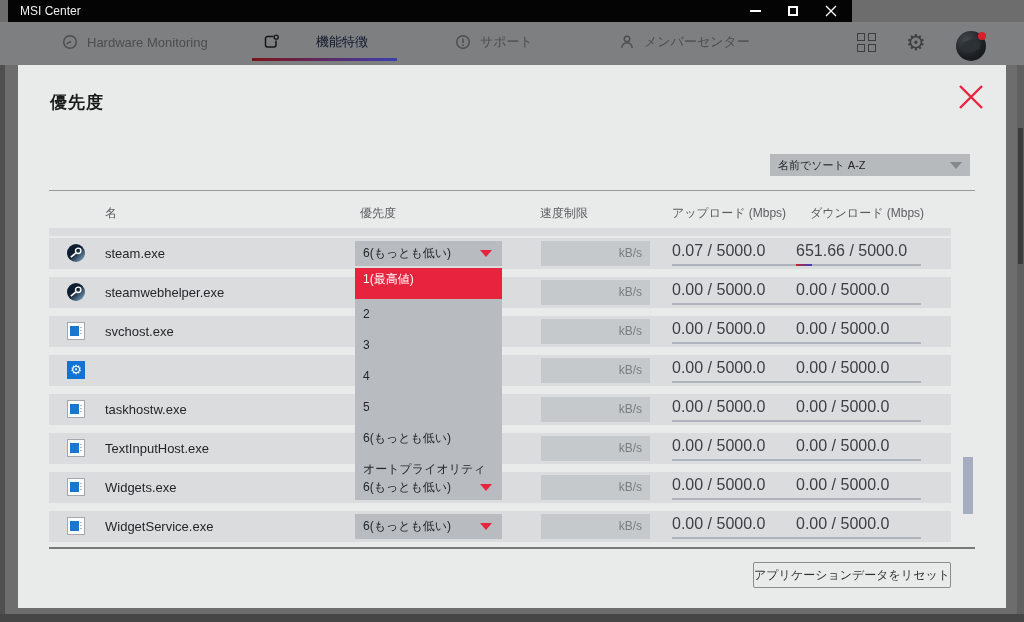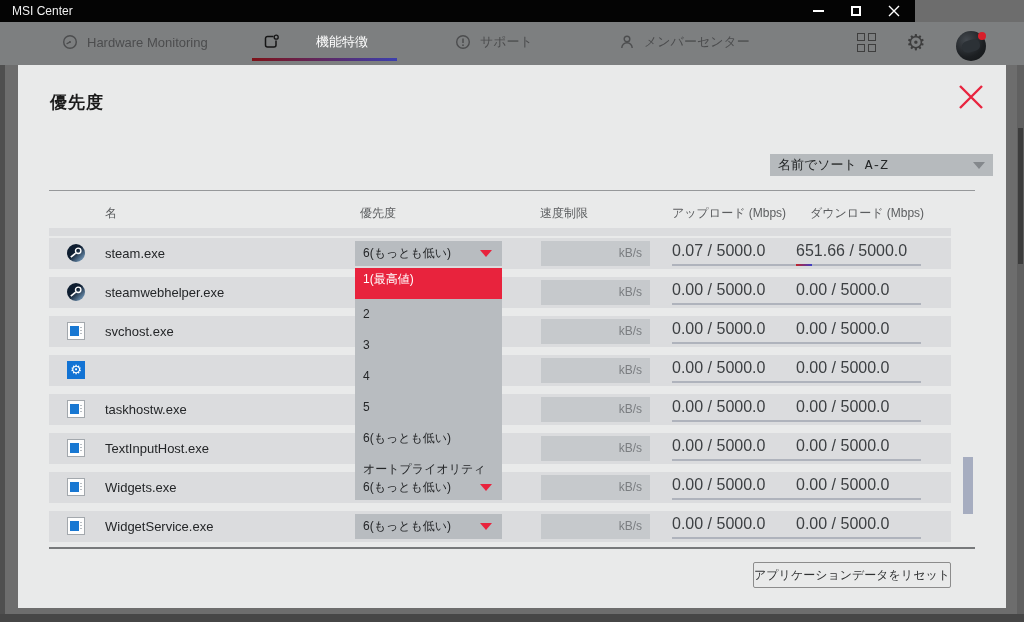--- a/index.html
+++ b/index.html
@@ -1,30 +1,30 @@
 <!DOCTYPE html>
 <html><head>
 <meta charset="utf-8">
 <style>
   * { margin:0; padding:0; box-sizing:border-box; }
   html,body { width:1024px; height:622px; overflow:hidden; }
   body { font-family:"Liberation Sans","DejaVu Sans",sans-serif; background:#6d6d6d; position:relative; }
 
   
-  .titlebar { position:absolute; left:0; top:0; width:915px; height:22px; background:#040404; }
+  .titlebar { position:absolute; left:8px; top:0; width:844px; height:22px; background:#040404; }
   .titlebar .title { position:absolute; left:12px; top:4px; font-size:12px; color:#f0f0f0; }
   .winctl { position:absolute; top:0; height:22px; width:34px; display:flex; align-items:center; justify-content:center; }
   .ctl-min { right:80px; } .ctl-max { right:42px; } .ctl-close { right:4px; }
   .glyph-min { width:11px; height:2px; background:#fff; }
   .glyph-max { width:10px; height:10px; border:2px solid #fff; }
 
   
   .navbar { position:absolute; left:0; top:22px; width:1024px; height:43px; background:#7d7f80; }
   .tab { position:absolute; top:0; height:40px; display:flex; align-items:center; gap:9px; font-size:13px; color:#4c4d4e; cursor:default; }
-  .tab.active { color:#ffffff;gap:36px; }
+  .tab.active { color:#0f172a;gap:36px; }
   .tab-hwmon { left:62px; } .tab-features { left:263px; } .tab-support { left:455px; } .tab-member { left:619px; }
   .tab-underline { position:absolute; left:252px; top:36px; width:145px; height:3px;
       background:linear-gradient(90deg,#7e1218,#3c3fae); }
   .nav-grid { position:absolute; left:857px; top:11px; width:20px; height:20px; display:grid;
       grid-template-columns:8px 8px; grid-template-rows:8px 8px; gap:3px; }
   .nav-grid span { border:1.5px solid #3e3e3e; }
   .nav-gear { position:absolute; left:906px; top:6px; font-size:22px; color:#3e3e3e; line-height:30px; }
   .avatar { position:absolute; left:956px; top:9px; width:30px; height:30px; border-radius:50%;
       background:radial-gradient(circle at 35% 30%, #43484e 0%, #1c1f22 60%, #121416 100%); }
   .avatar::before { content:''; position:absolute; right:0px; top:1px; width:8px; height:8px; border-radius:50%; background:#d81f2a; }
@@ -39,22 +39,22 @@
   
   .modal { position:absolute; left:18px; top:65px; width:988px; height:543px; background:#e9eaea; }
   .close-x { position:absolute; right:21px; top:18px; width:28px; height:28px; cursor:pointer; }
   .page-title { position:absolute; left:32px; top:26px; font-size:17px; font-weight:600; color:#1b1b1b; letter-spacing:1px; }
 
   .btn { border:1px solid #8c8c8c; background:transparent; color:#303233; font-size:12px;
       font-family:inherit; display:flex; align-items:center; justify-content:center; cursor:pointer; }
   .auto-btn { position:absolute; left:31px; top:93px; width:176px; height:25px; border-radius:2px; }
   .reset-btn { position:absolute; left:735px; top:497px; width:198px; height:26px; border-radius:2px; }
 
-  .sort-select { position:absolute; left:752px; top:89px; width:223px; height:22px; background:#b6babd;
-      display:flex; align-items:center; font-size:13px; color:#232526; padding-left:8px; cursor:pointer;font-family:Liberation Mono, monospace; }
+  .sort-select { position:absolute; left:752px; top:89px; width:200px; height:22px; background:#b6babd;
+      display:flex; align-items:center; font-size:11px; color:#232526; padding-left:8px; cursor:pointer; }
   .sort-arrow { position:absolute; right:8px; top:8px; width:0; height:0;
       border-left:6px solid transparent; border-right:6px solid transparent; border-top:7px solid #84888c; }
 
   .divider-top { position:absolute; left:31px; top:125px; width:926px; height:1px; background:#96989a; }
   .divider-bottom { position:absolute; left:31px; top:482px; width:926px; height:2px; background:#77797b; }
 
   .col-head { position:absolute; top:140px; font-size:12px; color:#5b5d5f; }
   .col-head.c0 { left:87px; } .col-head.c1 { left:342px; } .col-head.c2 { left:522px; }
   .col-head.c3 { left:654px; } .col-head.c4 { left:792px; }
 

